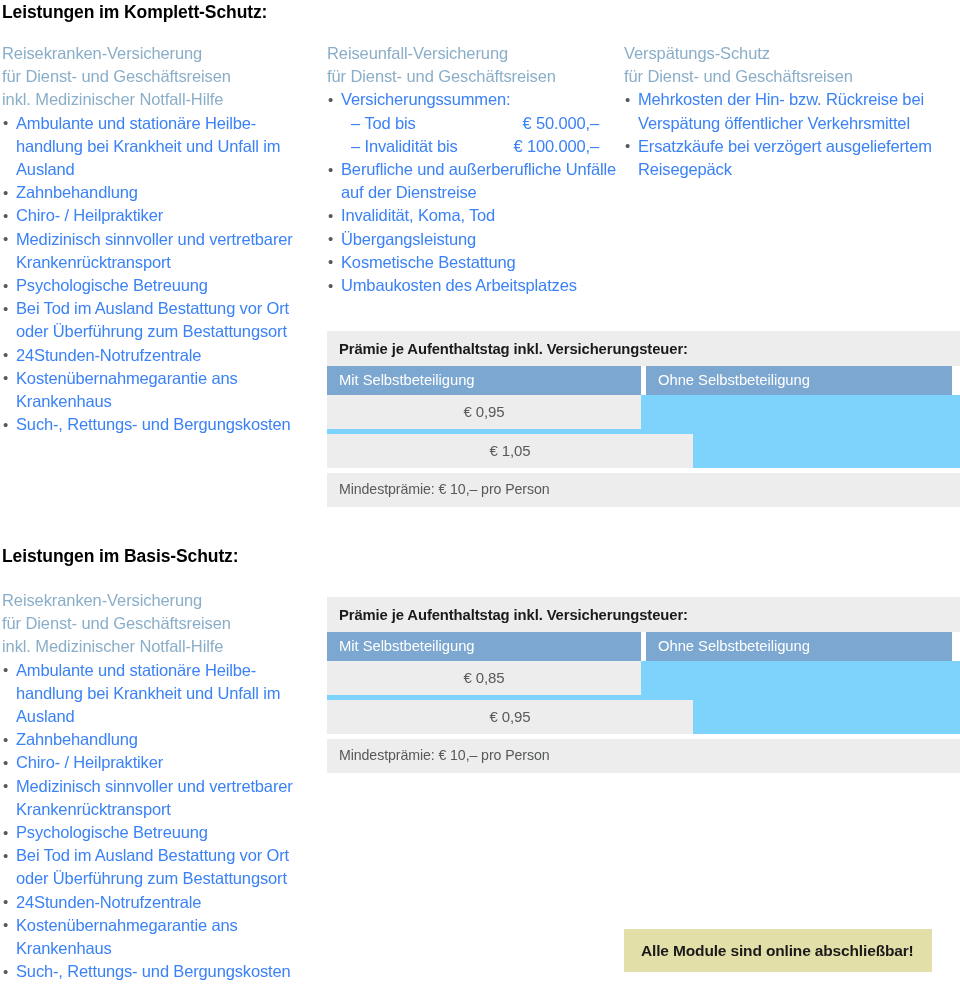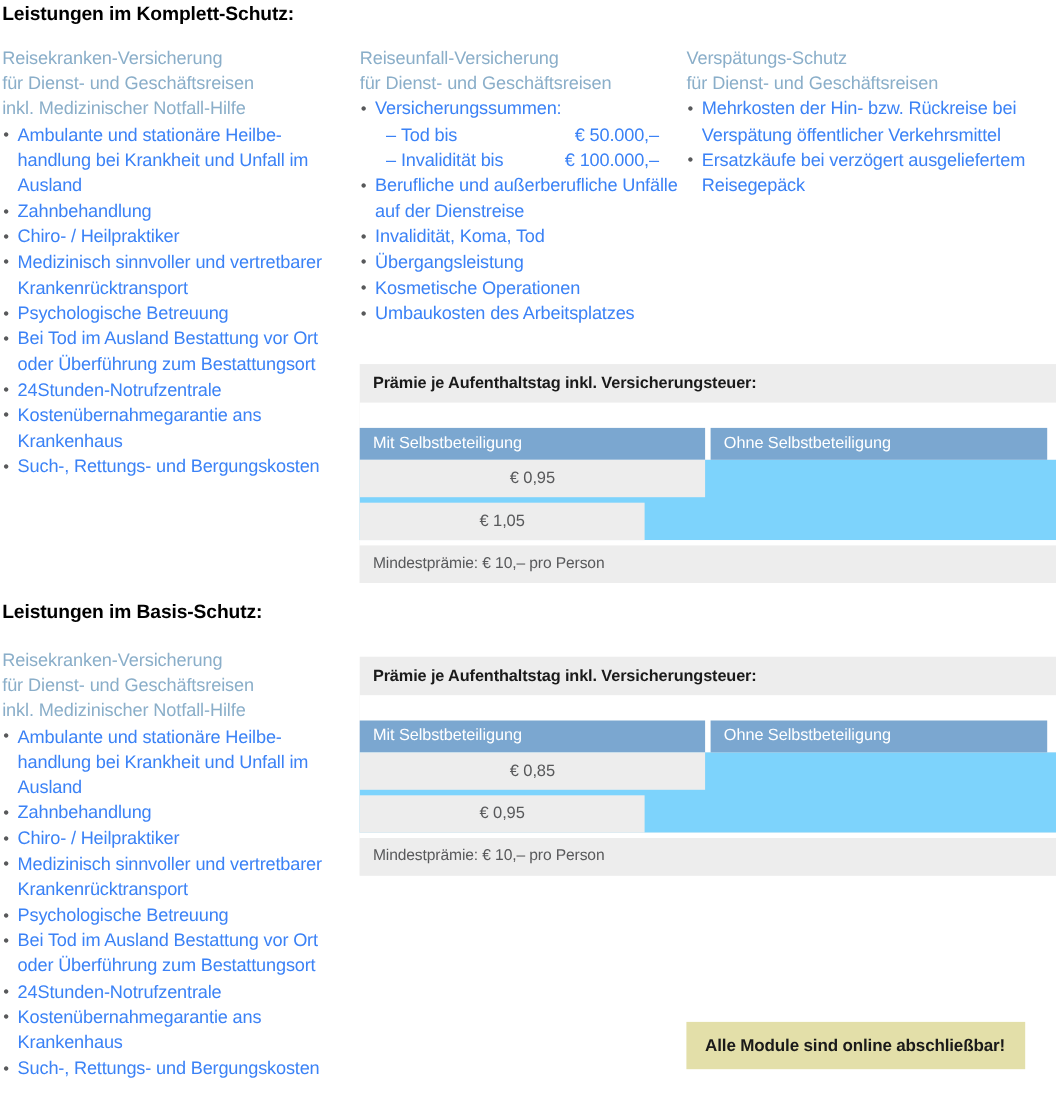--- a/index.html
+++ b/index.html
@@ -91,41 +91,40 @@
     display: flex;
     gap: 5px;
     background: #ffffff;
   }
   .pt-head {
     background: #7ba7d0;
     color: #ffffff;
     font-size: 14.8px;
     padding: 6px 12px 7px 12px;
     letter-spacing: -0.05px;
-    margin-top: 23px;
   }
   .pt-head.left  { width: 314px; }
   .pt-head.right { width: 306px; }
 
   .pt-valrow {
     display: flex;
     gap: 5px;
     background: #7dd3fc;
     flex-direction: column;
   }
   .pt-val {
     background: #ededed;
     font-size: 15px;
     color: #58595b;
     padding: 8px 12px 9px 12px;
     text-align: center;
     letter-spacing: -0.1px;
   }
   .pt-val.left  { width: 314px; text-align: center; }
-  .pt-val.right { width: 259px; text-align: center; }
+  .pt-val.right { width: 366px; text-align: center; }
 
   .pt-note-spacer {
     height: 5px;
     background: #ffffff;
   }
   .pt-note {
     background: #ededed;
     font-size: 14.2px;
     color: #58595b;
     padding: 8px 12px 10px 12px;
@@ -197,21 +196,21 @@
         <li class="nobullet">
           <div class="sub-row">
             <span class="dash-label">–&nbsp;<span>Invalidität bis</span></span>
             <span class="amount">€ 100.000,–</span>
           </div>
         </li>
         <li>Berufliche und außerberufliche Unfälle</li>
         <li class="nobullet">auf der Dienstreise</li>
         <li>Invalidität, Koma, Tod</li>
         <li>Übergangsleistung</li>
-        <li>Kosmetische Operationen</li>
+        <li>Kosmetische Bestattung</li>
         <li>Umbaukosten des Arbeitsplatzes</li>
       </ul>
     </div>
 
     <div style="position:absolute; left:624px; top:42px; width:308px;">
       <div class="col-head">Verspätungs-Schutz</div>
       <div class="col-head">für Dienst- und Geschäftsreisen</div>
       <ul class="feature-list">
         <li>Mehrkosten der Hin- bzw. Rückreise bei</li>
         <li class="nobullet">Verspätung öffentlicher Verkehrsmittel</li>

